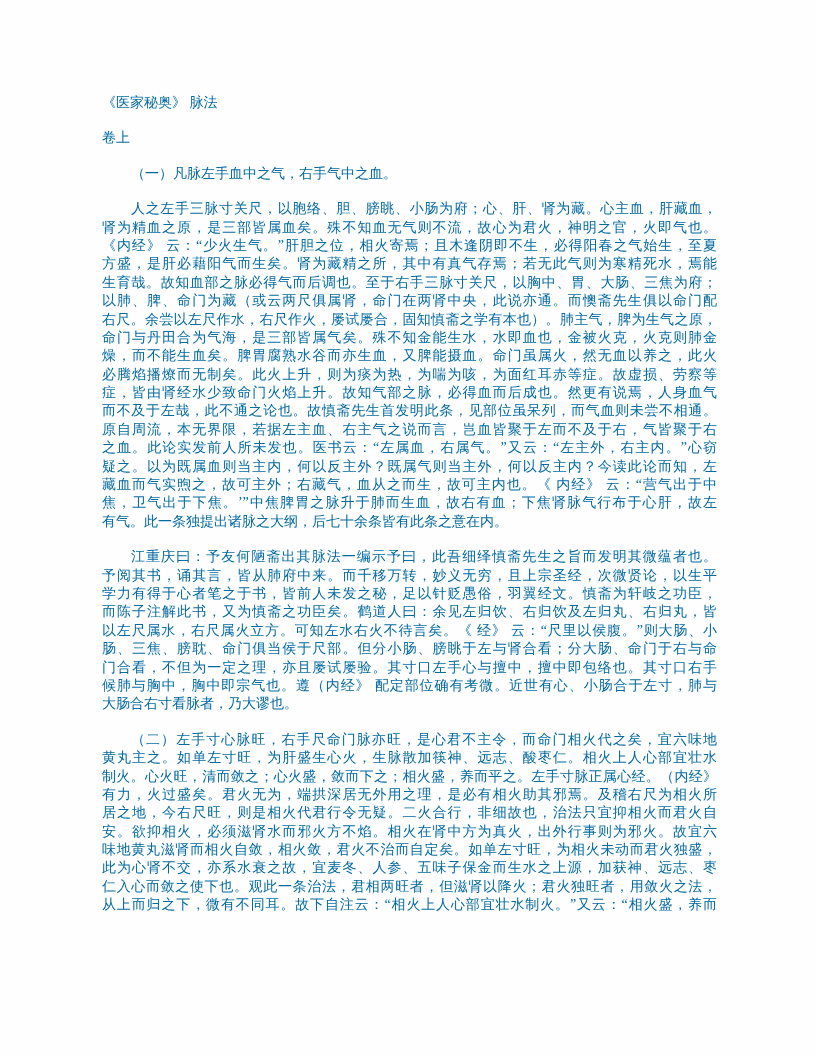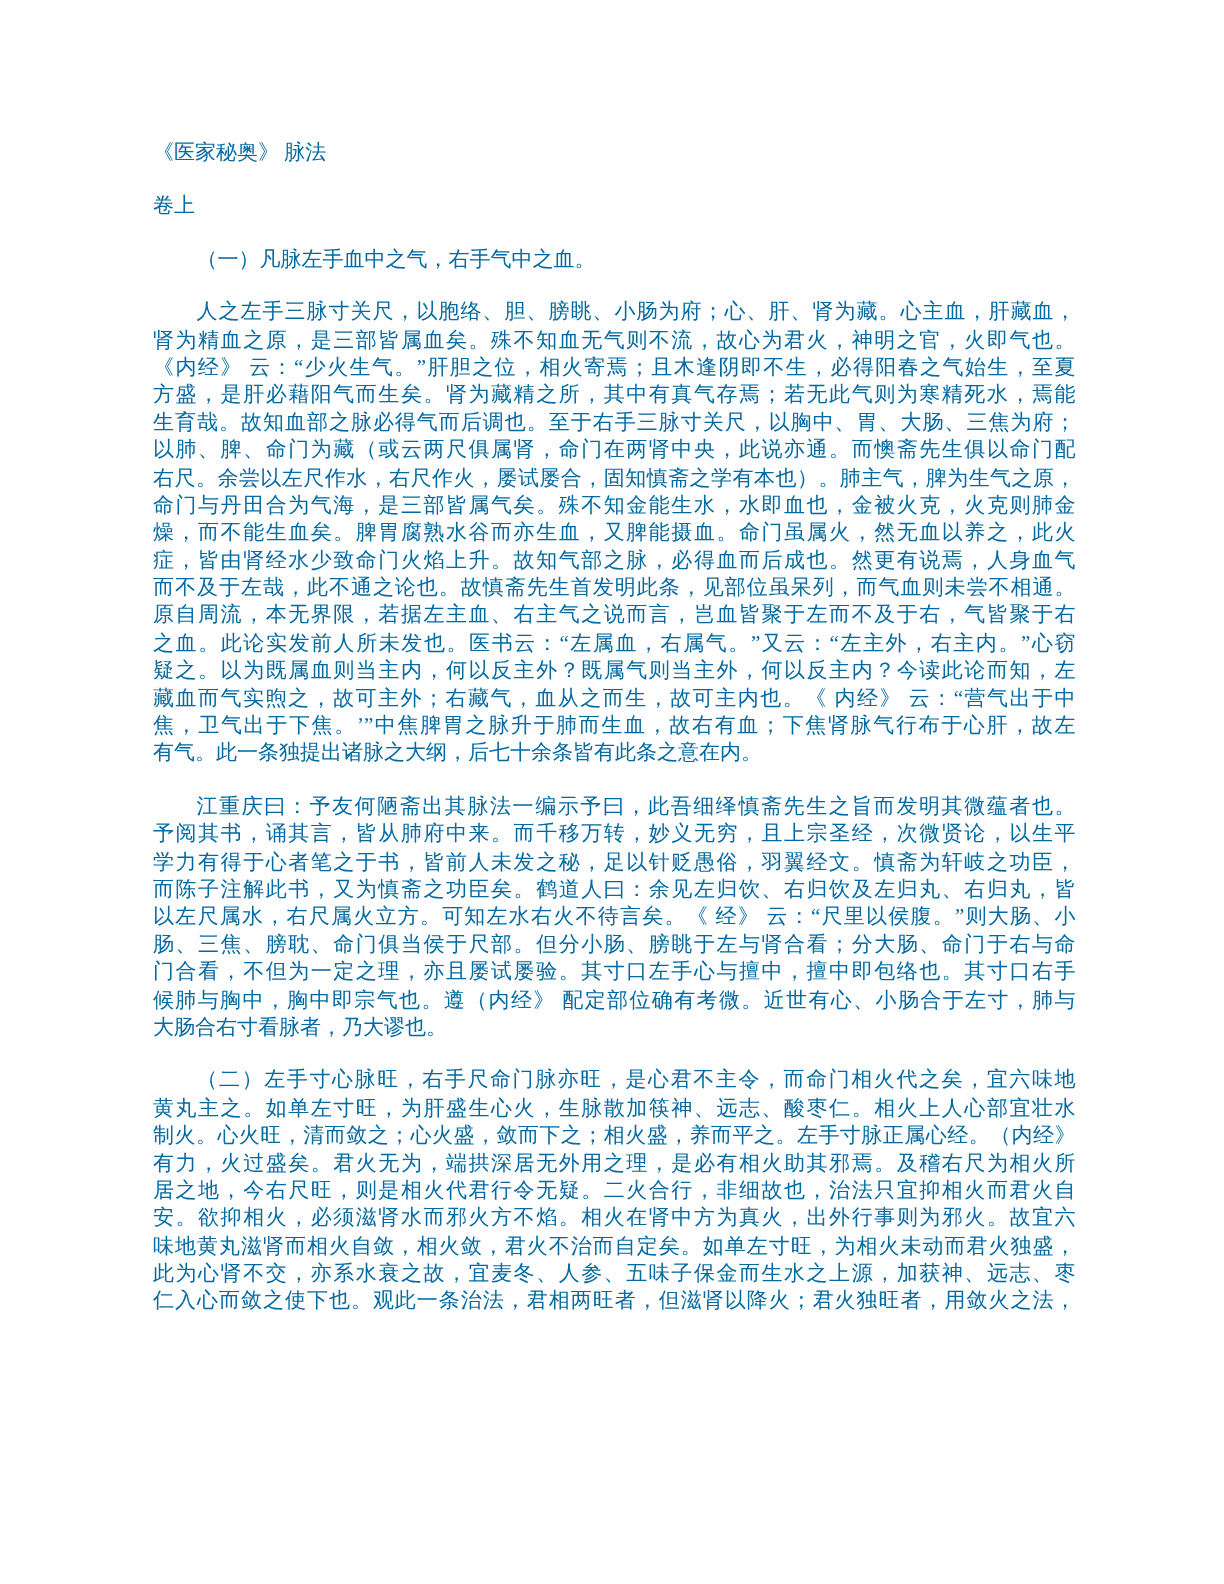--- a/index.html
+++ b/index.html
@@ -66,20 +66,21 @@
       <div class="block">
         <div class="line indent">人之左手三脉寸关尺，以胞络、胆、膀眺、小肠为府；心、肝、肾为藏。心主血，肝藏血，</div>
         <div class="line">肾为精血之原，是三部皆属血矣。殊不知血无气则不流，故心为君火，神明之官，火即气也。</div>
         <div class="line">《内经》 云：“少火生气。”肝胆之位，相火寄焉；且木逢阴即不生，必得阳春之气始生，至夏</div>
         <div class="line">方盛，是肝必藉阳气而生矣。肾为藏精之所，其中有真气存焉；若无此气则为寒精死水，焉能</div>
         <div class="line">生育哉。故知血部之脉必得气而后调也。至于右手三脉寸关尺，以胸中、胃、大肠、三焦为府；</div>
         <div class="line">以肺、脾、命门为藏（或云两尺俱属肾，命门在两肾中央，此说亦通。而懊斋先生俱以命门配</div>
         <div class="line">右尺。余尝以左尺作水，右尺作火，屡试屡合，固知慎斋之学有本也）。肺主气，脾为生气之原，</div>
         <div class="line">命门与丹田合为气海，是三部皆属气矣。殊不知金能生水，水即血也，金被火克，火克则肺金</div>
         <div class="line">燥，而不能生血矣。脾胃腐熟水谷而亦生血，又脾能摄血。命门虽属火，然无血以养之，此火</div>
+        <div class="line">必腾焰播燎而无制矣。此火上升，则为痰为热，为喘为咳，为面红耳赤等症。故虚损、劳察等</div>
         <div class="line">症，皆由肾经水少致命门火焰上升。故知气部之脉，必得血而后成也。然更有说焉，人身血气</div>
         <div class="line">而不及于左哉，此不通之论也。故慎斋先生首发明此条，见部位虽呆列，而气血则未尝不相通。</div>
         <div class="line">原自周流，本无界限，若据左主血、右主气之说而言，岂血皆聚于左而不及于右，气皆聚于右</div>
         <div class="line">之血。此论实发前人所未发也。医书云：“左属血，右属气。”又云：“左主外，右主内。”心窃</div>
         <div class="line">疑之。以为既属血则当主内，何以反主外？既属气则当主外，何以反主内？今读此论而知，左</div>
         <div class="line">藏血而气实煦之，故可主外；右藏气，血从之而生，故可主内也。《 内经》 云：“营气出于中</div>
         <div class="line">焦，卫气出于下焦。’”中焦脾胃之脉升于肺而生血，故右有血；下焦肾脉气行布于心肝，故左</div>
         <div class="line final">有气。此一条独提出诸脉之大纲，后七十余条皆有此条之意在内。</div>
       </div>
       <div class="block">
@@ -96,15 +97,16 @@
       <div class="block">
         <div class="line indent">（二）左手寸心脉旺，右手尺命门脉亦旺，是心君不主令，而命门相火代之矣，宜六味地</div>
         <div class="line">黄丸主之。如单左寸旺，为肝盛生心火，生脉散加筷神、远志、酸枣仁。相火上人心部宜壮水</div>
         <div class="line">制火。心火旺，清而敛之；心火盛，敛而下之；相火盛，养而平之。左手寸脉正属心经。（内经》</div>
         <div class="line">有力，火过盛矣。君火无为，端拱深居无外用之理，是必有相火助其邪焉。及稽右尺为相火所</div>
         <div class="line">居之地，今右尺旺，则是相火代君行令无疑。二火合行，非细故也，治法只宜抑相火而君火自</div>
         <div class="line">安。欲抑相火，必须滋肾水而邪火方不焰。相火在肾中方为真火，出外行事则为邪火。故宜六</div>
         <div class="line">味地黄丸滋肾而相火自敛，相火敛，君火不治而自定矣。如单左寸旺，为相火未动而君火独盛，</div>
         <div class="line">此为心肾不交，亦系水衰之故，宜麦冬、人参、五味子保金而生水之上源，加获神、远志、枣</div>
         <div class="line">仁入心而敛之使下也。观此一条治法，君相两旺者，但滋肾以降火；君火独旺者，用敛火之法，</div>
+        <div class="line">从上而归之下，微有不同耳。故下自注云：“相火上人心部宜壮水制火。”又云：“相火盛，养而</div>
       </div>
     </div>
 </div>
 
 </body></html>

